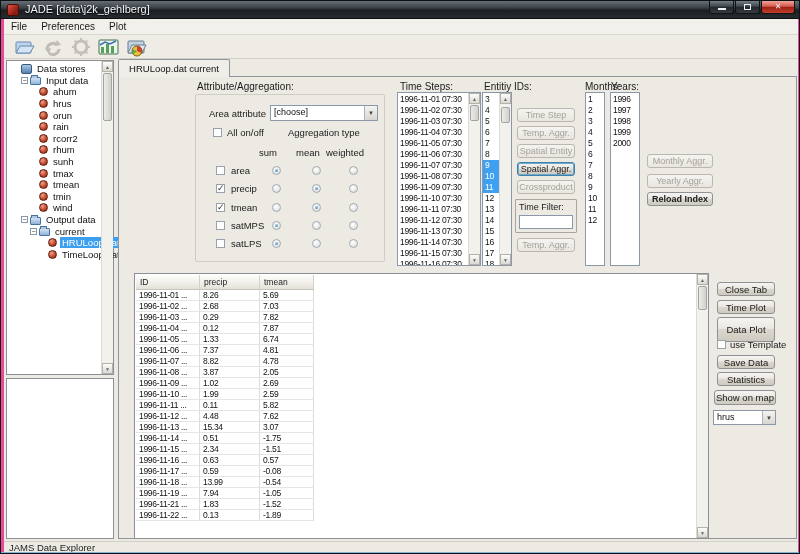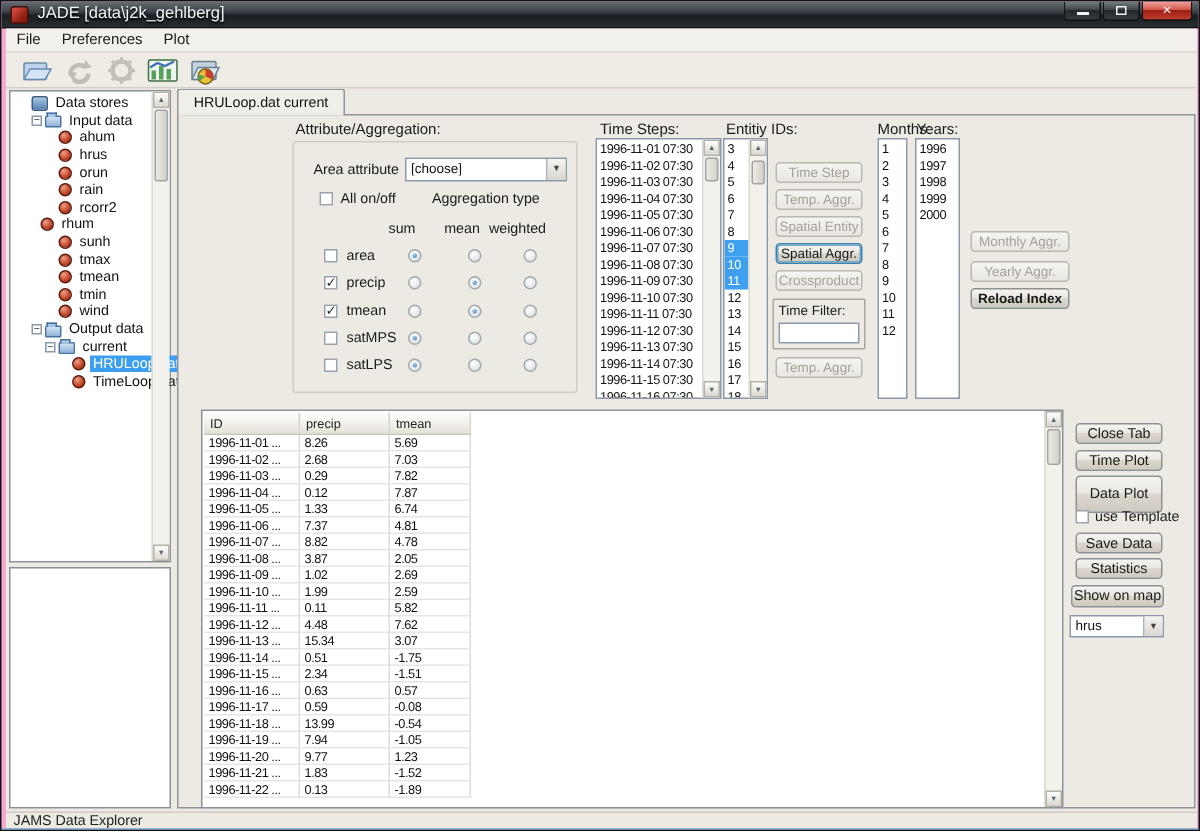--- a/index.html
+++ b/index.html
@@ -1,17 +1,17 @@
 <!DOCTYPE html>
 <html><head>
 <meta charset="utf-8">
 <style>
   * { margin:0; padding:0; box-sizing:border-box; }
   body { font-family:"Liberation Sans", sans-serif; background:#555; }
-  .window { position:relative; width:800px; height:554px; background:#f9a8d4; border:1px solid #0f1214; overflow:hidden; }
+  .window { position:relative; width:800px; height:554px; background:#ec4899; border:1px solid #0f1214; overflow:hidden; }
 
   
   .titlebar { position:absolute; left:0; top:0; width:800px; height:18px;
     background:linear-gradient(#686f74, #3b4146 40%, #1b1f22 55%, #272c30);
     border-bottom:1px solid #0b0d0e; }
   .app-icon { position:absolute; left:6px; top:3px; width:12px; height:12px; border-radius:2px;
     background:linear-gradient(135deg,#e05545,#8f1c12 70%); border:1px solid #4d0e08; }
   .title-text { position:absolute; left:24px; top:2px; font-size:11px; color:#f2f5f7; text-shadow:0 1px 1px #000; white-space:nowrap; }
   .winbtns { position:absolute; right:6px; top:0; display:flex; gap:1px; }
   .wbtn { width:25px; height:13px; border:1px solid #101314; border-top:none; border-radius:0 0 3px 3px;
@@ -217,21 +217,21 @@
         <div class="trow" style="padding-left: 22px; align-items: center;">
           <div class="expspace"></div>
           <div class="ticon i-dataset"></div>
           <div class="tlabel">rain</div>
         </div>
         <div class="trow" style="padding-left: 22px;">
           <div class="expspace"></div>
           <div class="ticon i-dataset"></div>
           <div class="tlabel">rcorr2</div>
         </div>
-        <div class="trow" style="padding-left: 10px; text-align: center;">
+        <div class="trow" style="padding-left: 22px; text-align: center;">
           <div class="expspace"></div>
           <div class="ticon i-dataset"></div>
           <div class="tlabel">rhum</div>
         </div>
         <div class="trow" style="padding-left: 22px;">
           <div class="expspace"></div>
           <div class="ticon i-dataset"></div>
           <div class="tlabel">sunh</div>
         </div>
         <div class="trow" style="padding-left: 22px;">
@@ -534,25 +534,20 @@
             <div class="t-cell c0">1996-11-18 ...</div>
             <div class="t-cell c1">13.99</div>
             <div class="t-cell c2">-0.54</div>
           </div>
           <div class="t-row">
             <div class="t-cell c0">1996-11-19 ...</div>
             <div class="t-cell c1">7.94</div>
             <div class="t-cell c2">-1.05</div>
           </div>
           <div class="t-row">
-            <div class="t-cell c0">1996-11-20 ...</div>
-            <div class="t-cell c1">9.77</div>
-            <div class="t-cell c2">1.23</div>
-          </div>
-          <div class="t-row">
             <div class="t-cell c0">1996-11-21 ...</div>
             <div class="t-cell c1">1.83</div>
             <div class="t-cell c2">-1.52</div>
           </div>
           <div class="t-row">
             <div class="t-cell c0">1996-11-22 ...</div>
             <div class="t-cell c1">0.13</div>
             <div class="t-cell c2">-1.89</div>
           </div>
         </div>

